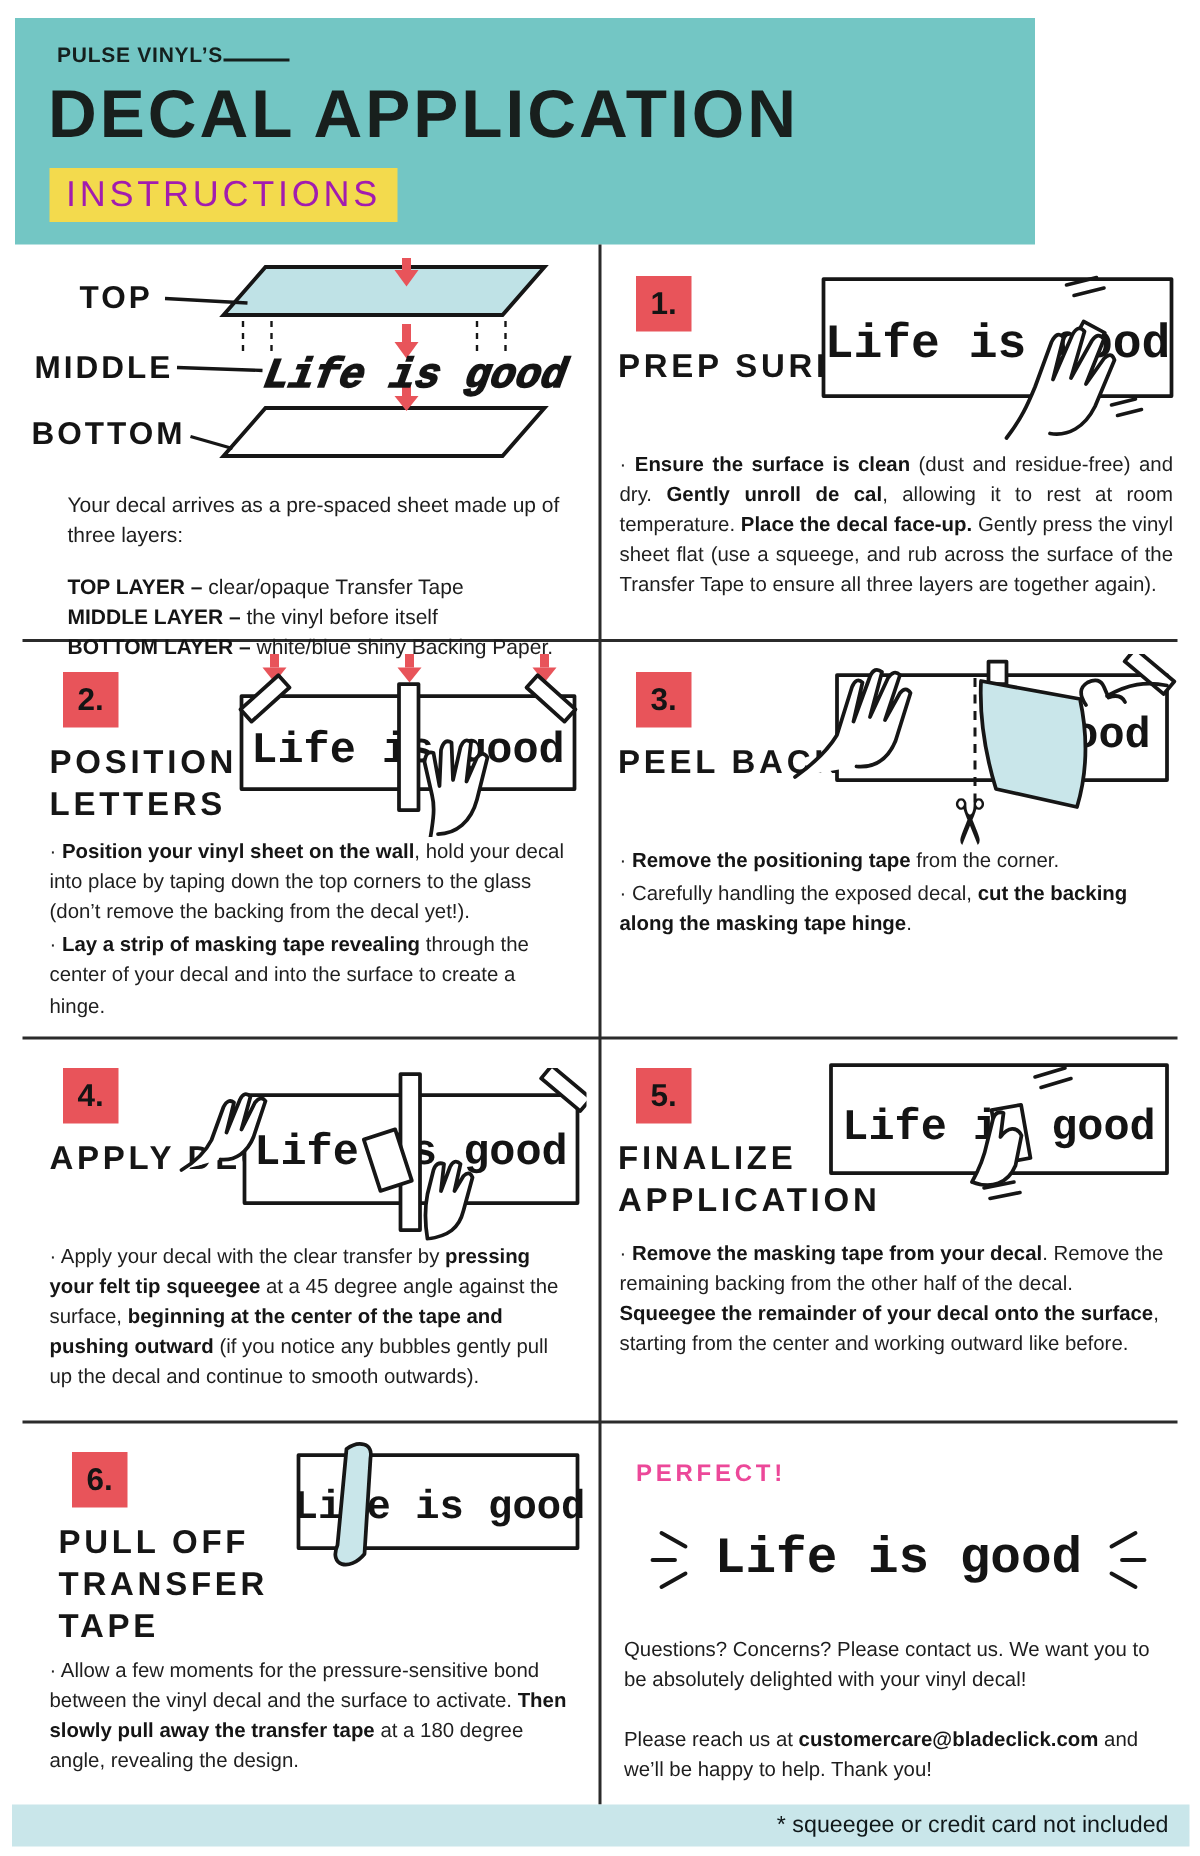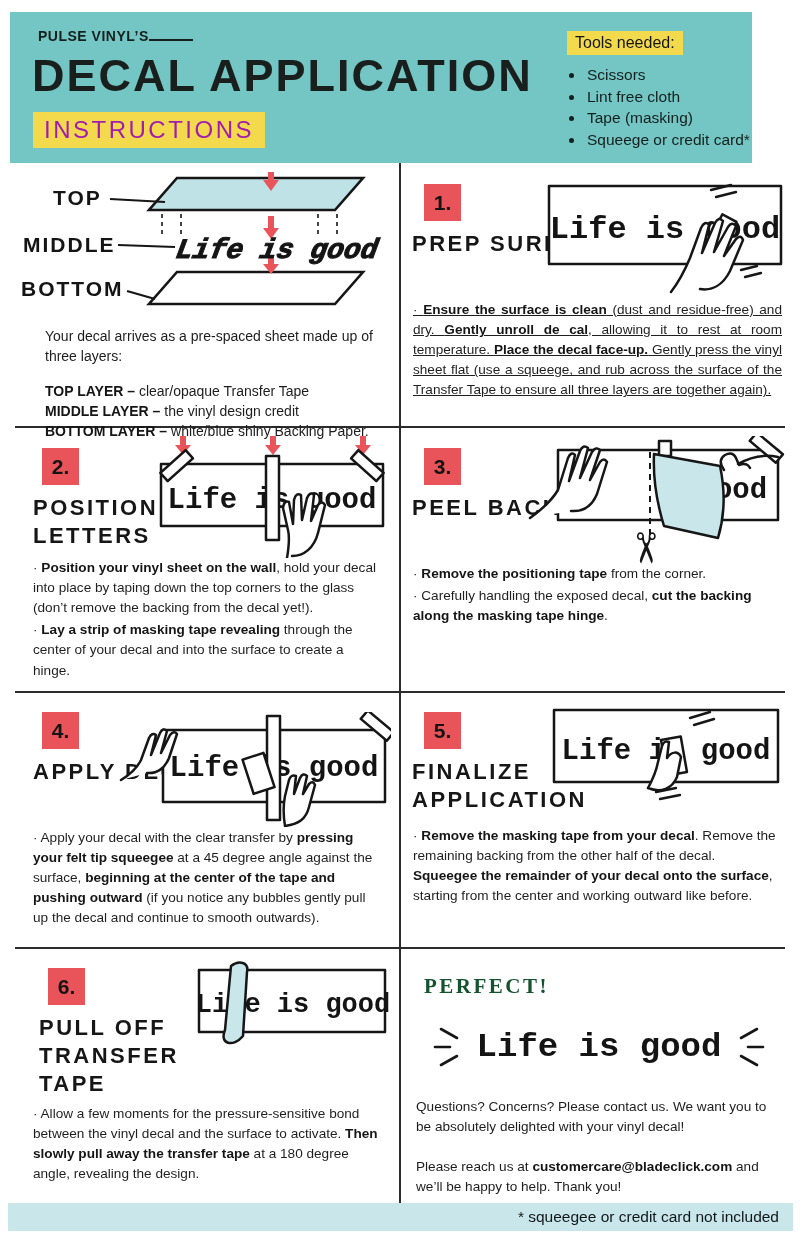--- a/index.html
+++ b/index.html
@@ -1,19 +1,19 @@
 <!DOCTYPE html>
 <html><head>
 <meta charset="utf-8">
 <style>
   html,body{margin:0;padding:0;background:#fff;}
   .page{position:relative;width:800px;height:1237px;background:#fff;overflow:hidden;
         font-family:"Liberation Sans",sans-serif;color:#1d1d1d;}
   
-  .header{position:absolute;left:10px;top:12px;width:742px;height:151px;background:#73c6c4;}
+  .header{position:absolute;left:10px;top:12px;width:680px;height:151px;background:#73c6c4;}
   .brand{position:absolute;left:28px;top:16px;font-size:14px;font-weight:bold;letter-spacing:.5px;color:#15201e;}
   .brand-line{display:inline-block;width:44px;border-bottom:2px solid #15201e;vertical-align:baseline;}
   .big-title{position:absolute;left:22px;top:38px;font-size:45px;font-weight:bold;letter-spacing:2px;color:#181f1d;}
   .subtitle{position:absolute;left:23px;top:100px;background:#f3da4d;color:#a21caf;
             font-size:24px;font-weight:500;letter-spacing:2.5px;padding:4px 11px;}
   .tools{position:absolute;left:557px;top:19px;}
   .tools-label{display:inline-block;background:#f3da4d;font-size:16px;color:#151515;padding:3px 8px;}
   .tools-list{margin:9px 0 0 18px;padding:0;font-size:15.5px;line-height:21.5px;color:#14201e;}
   .tools-list li{margin:0;padding-left:2px;}
   
@@ -28,27 +28,27 @@
               line-height:1.28;color:#161616;}
   .lcol .badge{left:27px;top:12px;}
   .lcol .step-title{left:18px;top:58px;width:200px;}
   .rcol .badge{left:16px;top:12px;}
   .rcol .step-title{left:4px;top:58px;width:240px;}
   .ill{position:absolute;}
   .body{font-size:13.6px;line-height:1.48;color:#1f1f1f;}
   .lcol .body{padding:0 10px 0 18px;}
   .rcol .body{padding:0 8px 0 5px;}
   .body p{margin:0 0 2px 0;}
-  .justify p{text-align:justify;text-decoration:underline;}
+  .justify p{text-align:justify;}
   
   .intro-text{padding:6px 10px 0 30px;font-size:14px;line-height:1.45;}
   .intro-text .para{margin:8px 0 14px 0;}
   .layer-line{margin:0;}
   
-  .perfect-title{font-size:21px;font-weight:bold;letter-spacing:2.5px;margin:18px 0 0 16px;color:#14532d;font-family:Liberation Serif, serif;}
+  .perfect-title{font-size:16px;font-weight:bold;letter-spacing:2.5px;margin:18px 0 0 16px;color:#ec4899;}
   .perfect-decal{display:flex;align-items:center;justify-content:center;gap:16px;margin:26px 0 0 0;}
   .decal-big{font-family:"Liberation Mono","DejaVu Sans Mono",monospace;font-weight:bold;font-size:34px;color:#141414;}
   .perfect-body{margin-top:28px;padding:0 10px 0 8px;font-size:13.6px;line-height:1.48;}
   .perfect-body p{margin:0 0 20px 0;}
   
   .footer{position:absolute;left:8px;top:1203px;width:785px;height:28px;background:#c9e6ea;
           font-size:15.5px;color:#10181a;text-align:right;line-height:28px;padding-right:14px;box-sizing:border-box;}
   
   svg{display:block;}
   .ink{stroke:#161616;stroke-width:2.5;fill:none;stroke-linecap:round;stroke-linejoin:round;}
@@ -60,29 +60,20 @@
 </style>
 </head>
 <body>
 
 <div class="page">
 
   <div class="header">
     <div class="brand"><span>PULSE VINYL’S</span><span class="brand-line"></span></div>
     <div class="big-title">DECAL APPLICATION</div>
     <div class="subtitle">INSTRUCTIONS</div>
-    <div class="tools">
-      <span class="tools-label">Tools needed:</span>
-      <ul class="tools-list">
-        <li>Scissors</li>
-        <li>Lint free cloth</li>
-        <li>Tape (masking)</li>
-        <li>Squeege or credit card*</li>
-      </ul>
-    </div>
   </div>
 
   <div class="vline"></div>
   <div class="hline" style="top:426px;"></div>
   <div class="hline" style="top:691px;"></div>
   <div class="hline" style="top:947px;"></div>
 
   <div class="cell" style="left:15px;top:172px;width:376px;height:248px;">
     <svg width="376" height="140" viewBox="0 0 376 140">
 
@@ -111,21 +102,21 @@
       <text x="38" y="33" class="lbl-txt" font-size="21">TOP</text>
       <line x1="95" y1="27" x2="150" y2="30" stroke="#161616" stroke-width="2.2"></line>
       <text x="8" y="80" class="lbl-txt" font-size="21">MIDDLE</text>
       <line x1="103" y1="73" x2="160" y2="75" stroke="#161616" stroke-width="2.2"></line>
       <text x="6" y="124" class="lbl-txt" font-size="21">BOTTOM</text>
       <line x1="112" y1="119" x2="140" y2="127" stroke="#161616" stroke-width="2.2"></line>
     </svg>
     <div class="intro-text">
       <p class="para">Your decal arrives as a pre-spaced sheet made up of three layers:</p>
       <p class="layer-line"><b>TOP LAYER –</b><span> clear/opaque Transfer Tape</span></p>
-      <p class="layer-line"><b>MIDDLE LAYER –</b><span> the vinyl design credit</span></p>
+      <p class="layer-line"><b>MIDDLE LAYER –</b><span> the vinyl before itself</span></p>
       <p class="layer-line"><b>BOTTOM LAYER –</b><span> white/blue shiny Backing Paper.</span></p>
     </div>
   </div>
 
   <div class="cell rcol" style="left:408px;top:172px;width:382px;">
     <div class="cell-top" style="height:128px;">
       <div class="badge">1.</div>
       <div class="step-title">PREP SURFACE</div>
       <svg class="ill" style="right:2px;top:10px;" width="245" height="112" viewBox="0 0 245 112">
         <rect x="6" y="4" width="232" height="78" class="inkfill"></rect>

